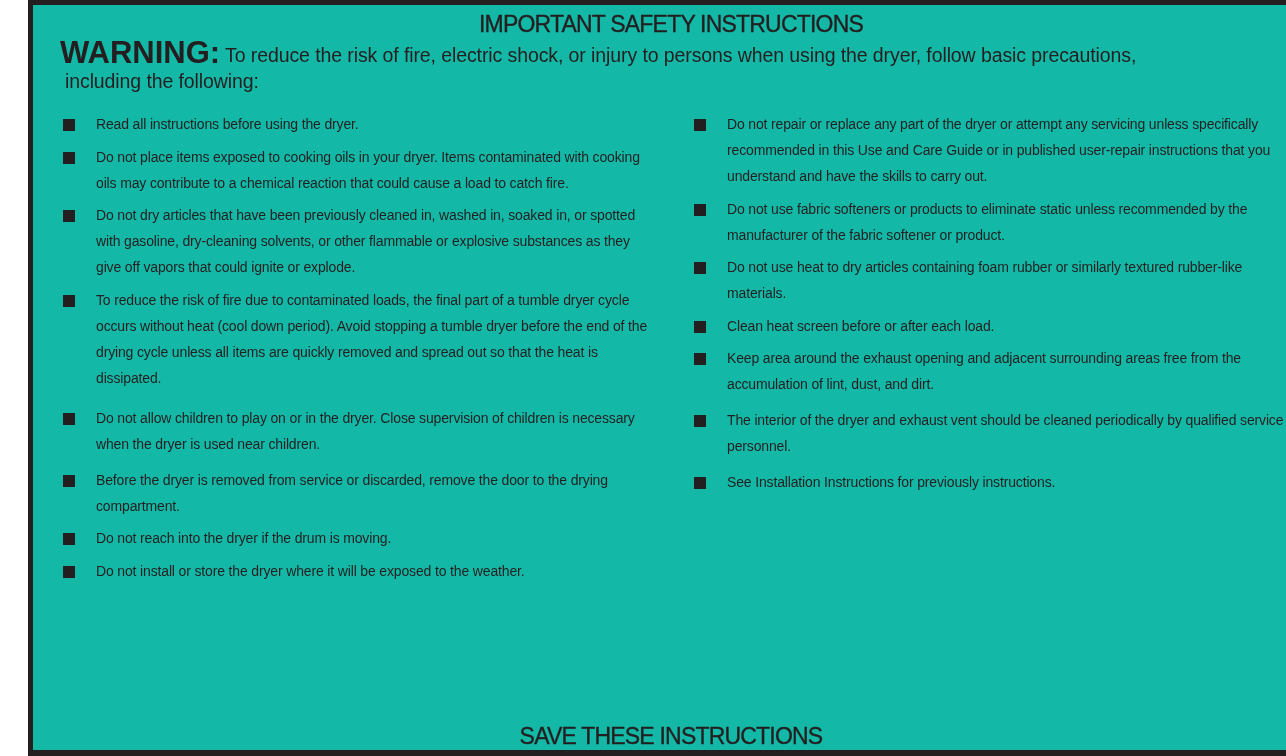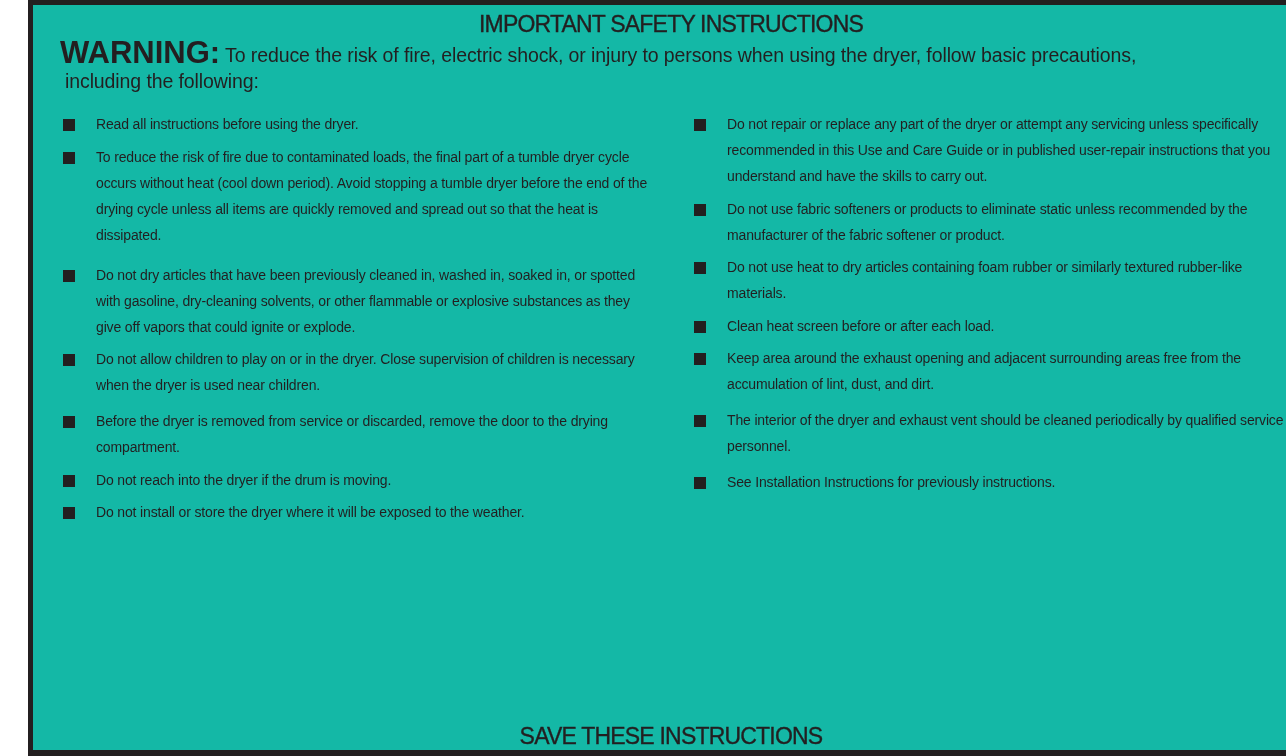--- a/index.html
+++ b/index.html
@@ -49,22 +49,23 @@
 <div class="frame">
   <div class="title">IMPORTANT SAFETY INSTRUCTIONS</div>
 
   <div class="warning">
     <span class="wlabel">WARNING:</span><span class="wtext"> To reduce the risk of fire, electric shock, or injury to persons when using the dryer, follow basic precautions,</span>
     <span class="wcont">including the following:</span>
   </div>
 
   <div class="col left">
     <div class="item"><span class="bullet"></span><span>Read all instructions before using the dryer.</span></div>
+    <div class="item"><span class="bullet"></span><span>Do not place items exposed to cooking oils in your dryer. Items contaminated with cooking oils may contribute to a chemical reaction that could cause a load to catch fire.</span></div>
+    <div class="item"><span class="bullet"></span><span>Do not dry articles that have been previously cleaned in, washed in, soaked in, or spotted with gasoline, dry-cleaning solvents, or other flammable or explosive substances as they give off vapors that could ignite or explode.</span></div>
     <div class="item" style="margin-bottom:14px"><span class="bullet"></span><span>To reduce the risk of fire due to contaminated loads, the final part of a tumble dryer cycle occurs without heat (cool down period). Avoid stopping a tumble dryer before the end of the drying cycle unless all items are quickly removed and spread out so that the heat is dissipated.</span></div>
-    <div class="item"><span class="bullet"></span><span>Do not dry articles that have been previously cleaned in, washed in, soaked in, or spotted with gasoline, dry-cleaning solvents, or other flammable or explosive substances as they give off vapors that could ignite or explode.</span></div>
     <div class="item" style="margin-bottom:10px"><span class="bullet"></span><span>Do not allow children to play on or in the dryer. Close supervision of children is necessary when the dryer is used near children.</span></div>
     <div class="item"><span class="bullet"></span><span>Before the dryer is removed from service or discarded, remove the door to the drying compartment.</span></div>
     <div class="item"><span class="bullet"></span><span>Do not reach into the dryer if the drum is moving.</span></div>
     <div class="item"><span class="bullet"></span><span>Do not install or store the dryer where it will be exposed to the weather.</span></div>
   </div>
 
   <div class="col right">
     <div class="item"><span class="bullet"></span><span>Do not repair or replace any part of the dryer or attempt any servicing unless specifically recommended in this Use and Care Guide or in published user-repair instructions that you understand and have the skills to carry out.</span></div>
     <div class="item"><span class="bullet"></span><span>Do not use fabric softeners or products to eliminate static unless recommended by the manufacturer of the fabric softener or product.</span></div>
     <div class="item"><span class="bullet"></span><span>Do not use heat to dry articles containing foam rubber or similarly textured rubber-like materials.</span></div>

